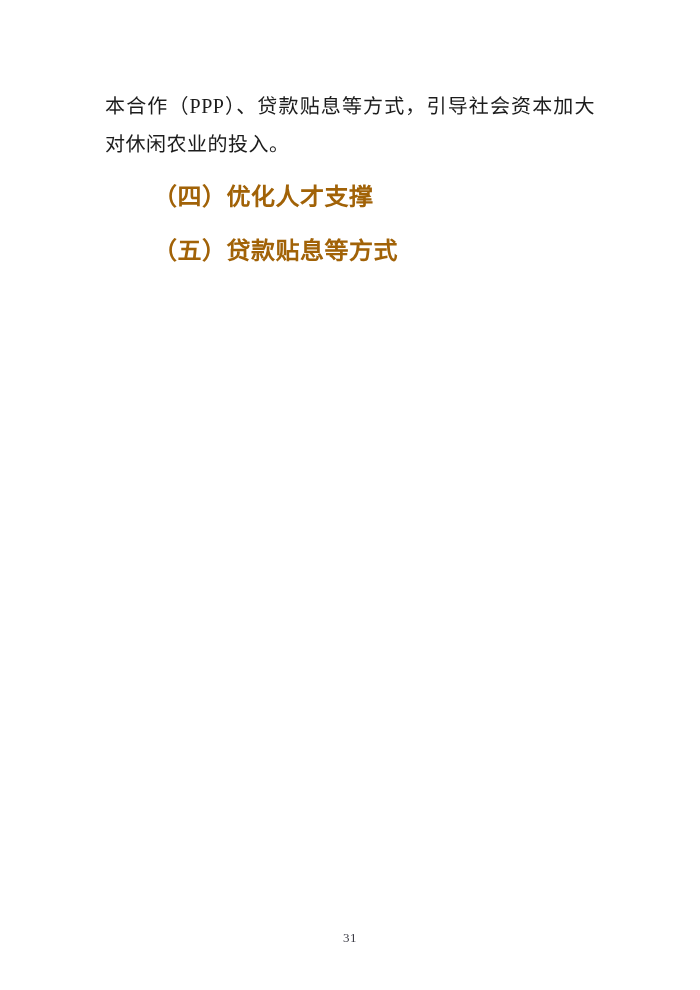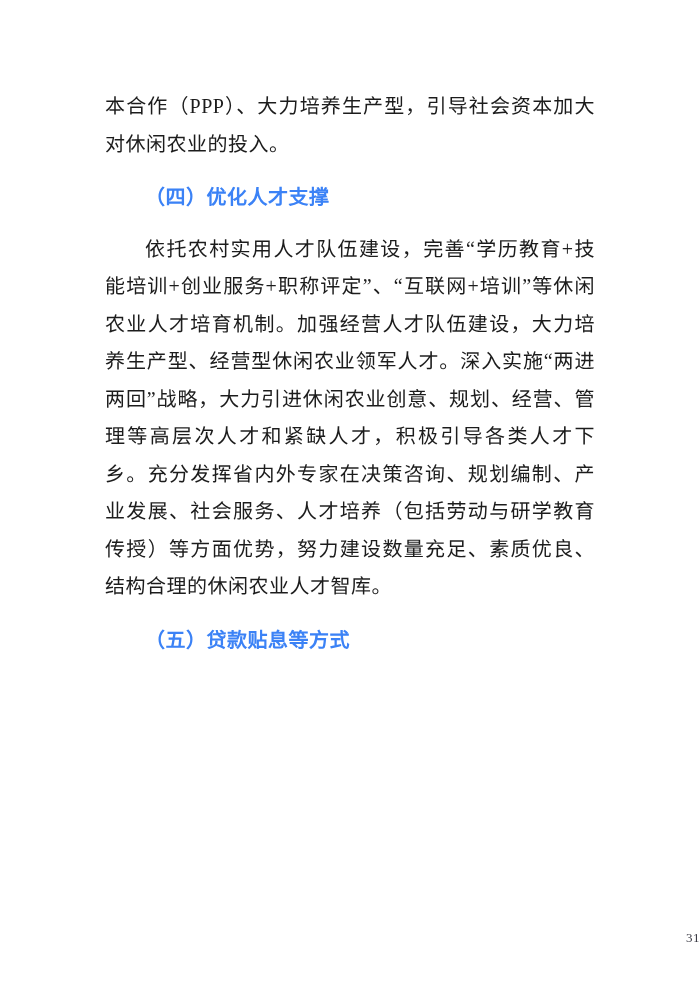--- a/index.html
+++ b/index.html
@@ -30,43 +30,42 @@
     text-align: justify;
     text-justify: inter-ideograph;
     text-align-last: left;
     color: #1c1c1c;
   }
   .para-indent {
     text-indent: 2em;
   }
   .heading {
     margin: 16px 0 14px 0;
-    font-size: 20px;
+    font-size: 24px;
     line-height: 37.5px;
     letter-spacing: 0.5px;
     font-weight: bold;
     text-indent: 2em;
-    color: #3b82f6;
+    color: #a16207;
   }
   .page-number {
     position: absolute;
     left: 0;
     right: 0;
     bottom: 44px;
-    text-align: right;
+    text-align: center;
     font-size: 13px;
     letter-spacing: 0.5px;
     color: #3a3a44;
     font-family: "Liberation Serif", "DejaVu Serif", serif;
   }
 </style>
 </head>
 <body>
 
 <div class="page">
   <div class="content">
-    <p class="para">本合作（PPP）、大力培养生产型，引导社会资本加大对休闲农业的投入。</p>
+    <p class="para">本合作（PPP）、贷款贴息等方式，引导社会资本加大对休闲农业的投入。</p>
     <h3 class="heading">（四）优化人才支撑</h3>
-    <p class="para para-indent">依托农村实用人才队伍建设，完善“学历教育+技能培训+创业服务+职称评定”、“互联网+培训”等休闲农业人才培育机制。加强经营人才队伍建设，大力培养生产型、经营型休闲农业领军人才。深入实施“两进两回”战略，大力引进休闲农业创意、规划、经营、管理等高层次人才和紧缺人才，积极引导各类人才下乡。充分发挥省内外专家在决策咨询、规划编制、产业发展、社会服务、人才培养（包括劳动与研学教育传授）等方面优势，努力建设数量充足、素质优良、结构合理的休闲农业人才智库。</p>
     <h3 class="heading">（五）贷款贴息等方式</h3>
   </div>
   <div class="page-number">31</div>
 </div>
 
 </body></html>

